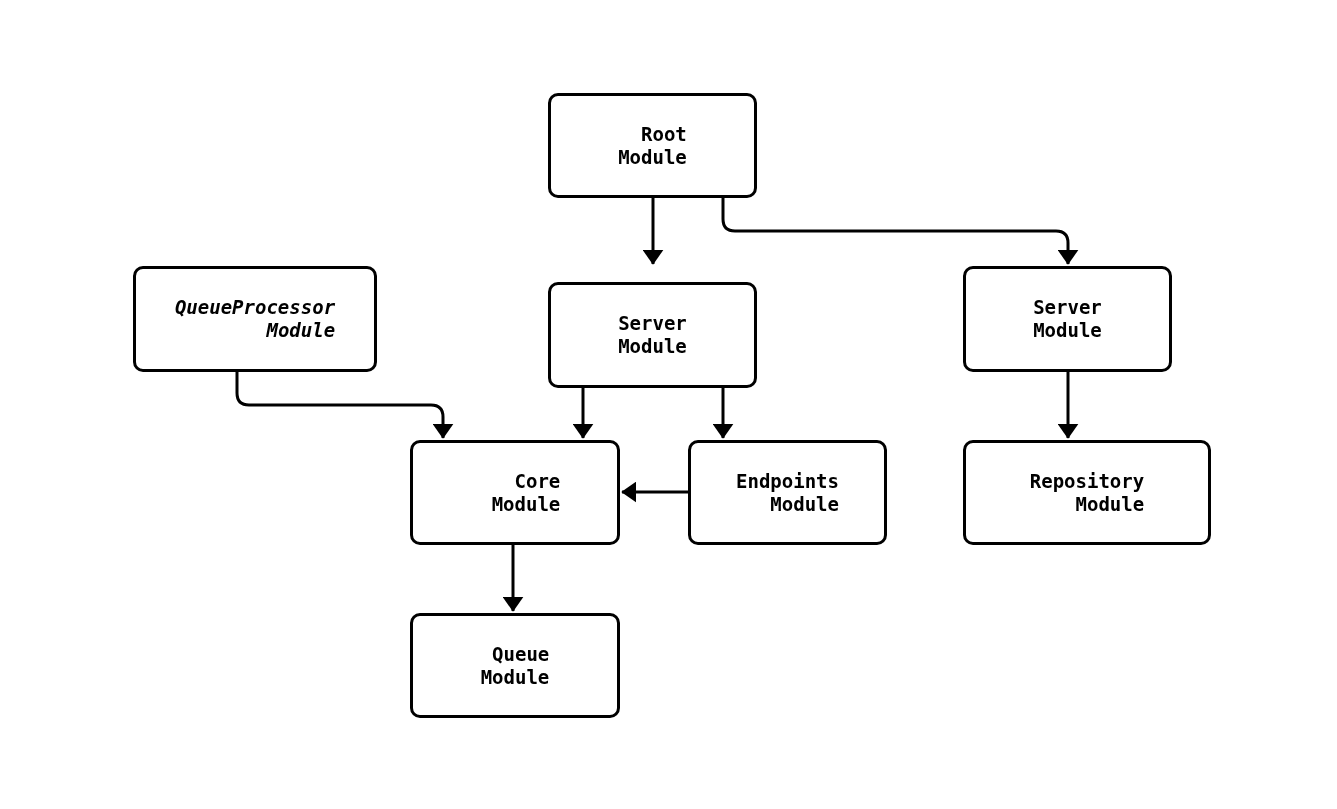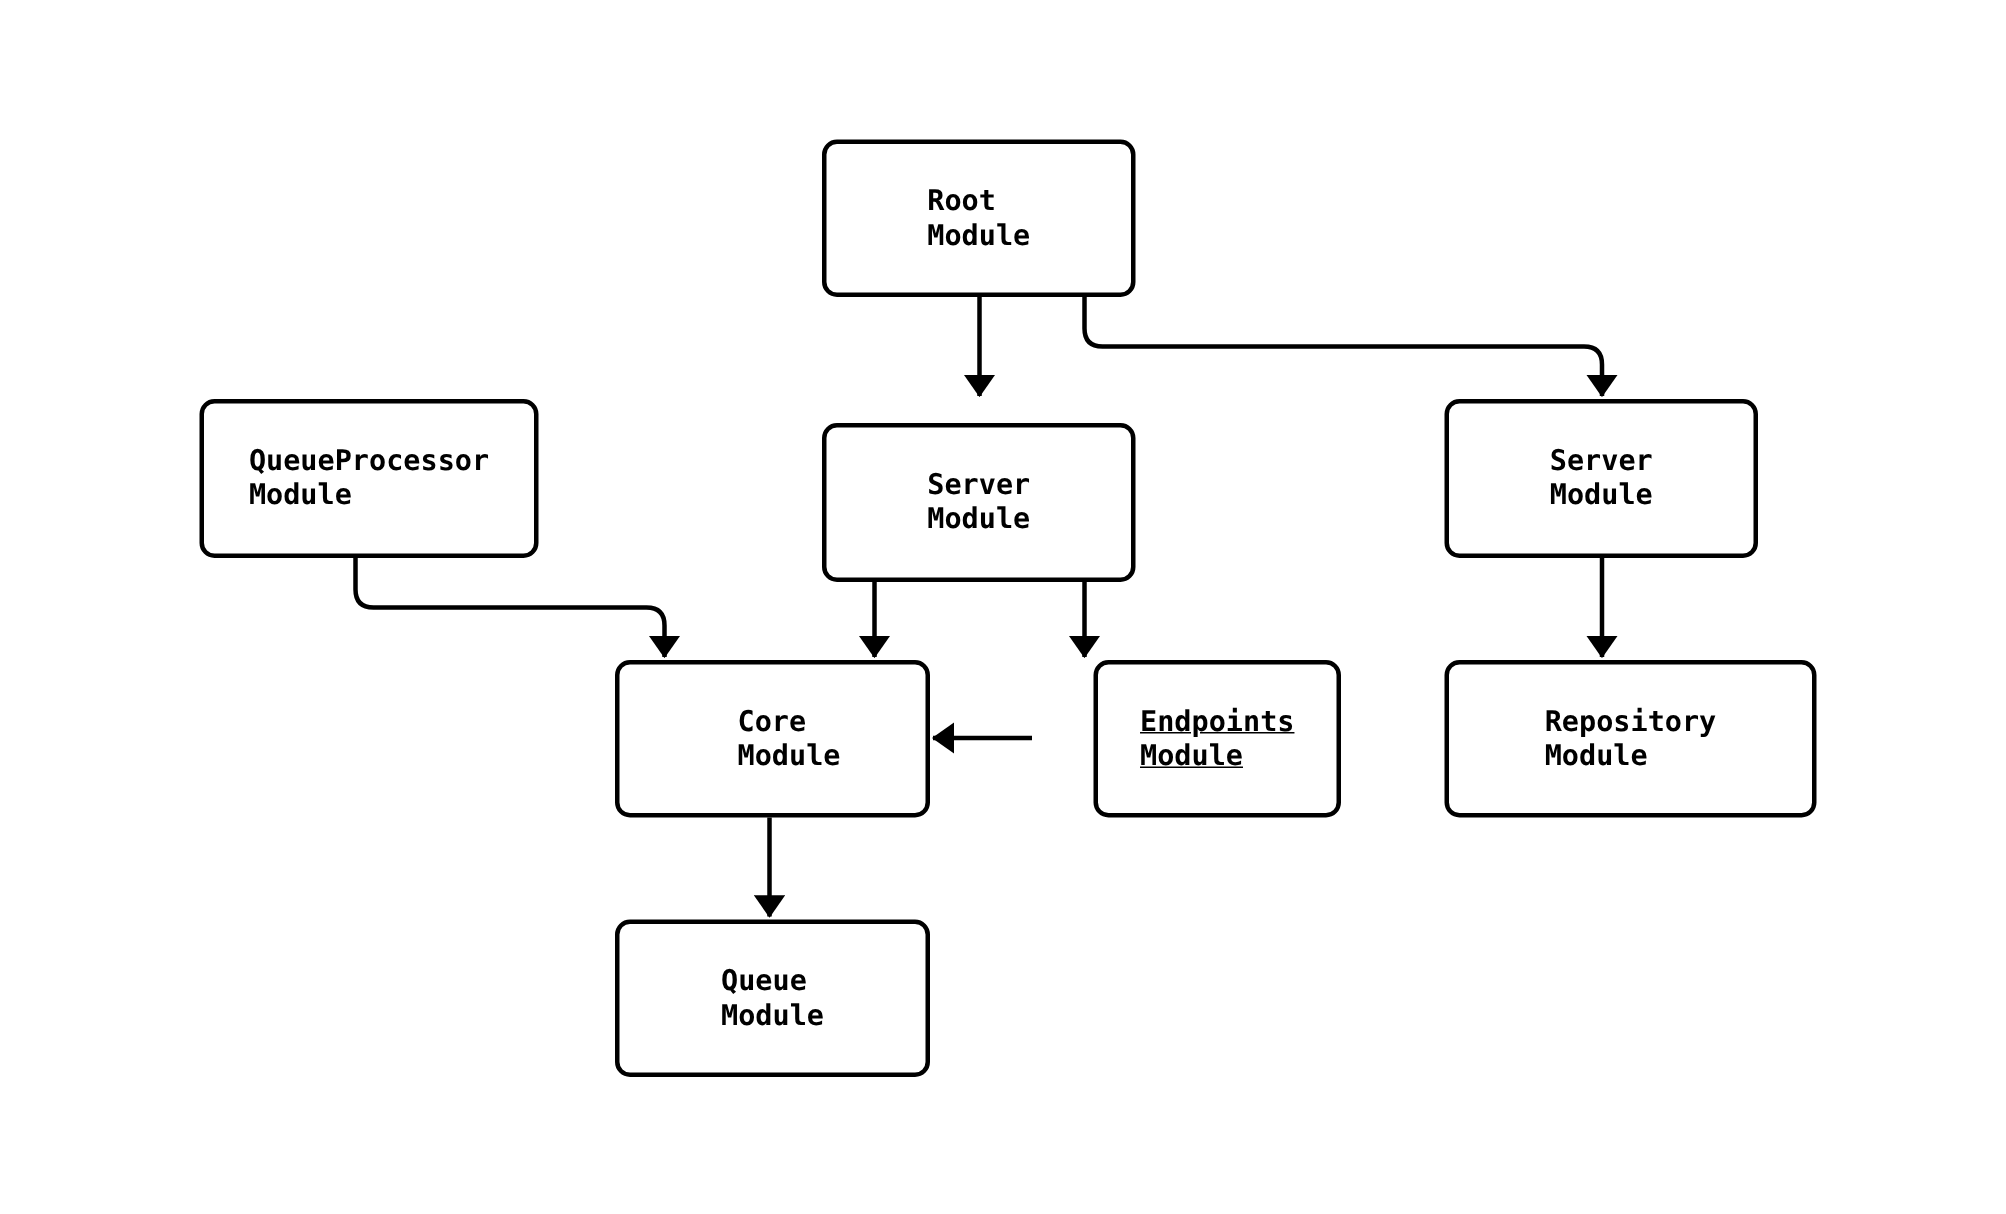--- a/index.html
+++ b/index.html
@@ -30,21 +30,21 @@
     border-radius: 10px;
     display: flex;
     align-items: center;
     justify-content: center;
   }
   .node-label {
     font-weight: bold;
     font-size: 19px;
     line-height: 23px;
     color: #000000;
-    text-align: left;
+    text-align: right;
     white-space: pre-line;
   }
 </style>
 </head>
 <body>
 
 <div class="canvas">
   <svg class="edge-layer" width="1337" height="809" viewBox="0 0 1337 809" xmlns="http://www.w3.org/2000/svg">
     <defs>
       <marker id="arrowhead" viewBox="0 0 10 14" markerWidth="15" markerHeight="21" markerUnits="userSpaceOnUse" refX="9.5" refY="7" orient="auto">
@@ -60,37 +60,37 @@
         <path d="M688,492 L622,492" fill="none" stroke="#000000" stroke-width="3" marker-end="url(#arrowhead)"></path>
         <path d="M1068,372 L1068,438" fill="none" stroke="#000000" stroke-width="3" marker-end="url(#arrowhead)"></path>
         <path d="M513,545 L513,611" fill="none" stroke="#000000" stroke-width="3" marker-end="url(#arrowhead)"></path>
       </g>
   </svg>
   <div id="node-group">
       <div class="node" style="left: 548px; top: 93px; width: 209px; height: 105px;">
         <span class="node-label">Root
 Module</span>
       </div>
-      <div class="node" style="left: 133px; top: 266px; width: 226px; height: 106px;">
+      <div class="node" style="left: 133px; top: 266px; width: 244px; height: 106px; font-style: italic;">
         <span class="node-label">QueueProcessor
 Module</span>
       </div>
       <div class="node" style="left: 548px; top: 282px; width: 209px; height: 106px;">
         <span class="node-label">Server
 Module</span>
       </div>
       <div class="node" style="left: 963px; top: 266px; width: 209px; height: 106px;">
         <span class="node-label">Server
 Module</span>
       </div>
       <div class="node" style="left: 410px; top: 440px; width: 210px; height: 105px; padding-left: 22px;">
         <span class="node-label">Core
 Module</span>
       </div>
-      <div class="node" style="left: 729px; top: 440px; width: 165px; height: 105px; text-decoration: underline;">
+      <div class="node" style="left: 688px; top: 440px; width: 199px; height: 105px;">
         <span class="node-label">Endpoints
 Module</span>
       </div>
       <div class="node" style="left: 963px; top: 440px; width: 248px; height: 105px;">
         <span class="node-label">Repository
 Module</span>
       </div>
       <div class="node" style="left: 410px; top: 613px; width: 210px; height: 105px;">
         <span class="node-label">Queue
 Module</span>

